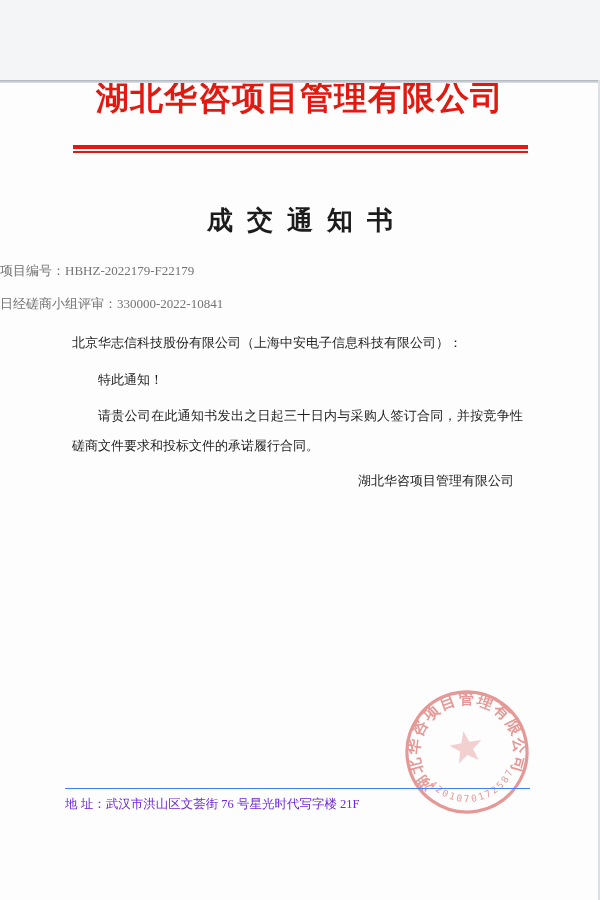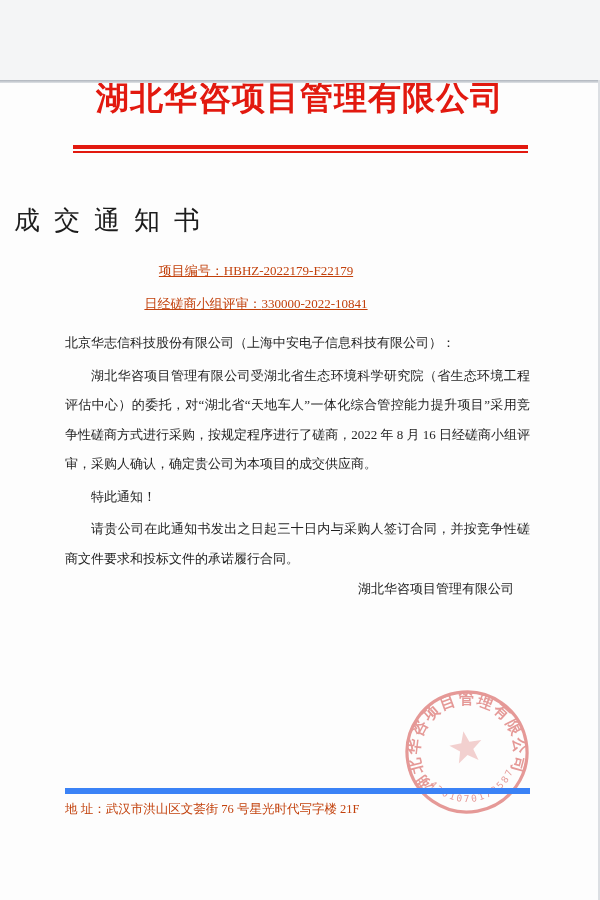--- a/index.html
+++ b/index.html
@@ -17,46 +17,46 @@
 
   .letterhead{
     margin:80px 0 0;text-align:center;
     color:#e2190f;font-size:33px;line-height:36px;font-weight:bold;letter-spacing:1px;
   }
   .rule{width:455px;margin:29px auto 0;}
   .rule-thick{height:4px;background:#e2190f;}
   .rule-thin{height:2px;background:#e2190f;margin-top:2px;}
 
   .doc-title{
-    margin:51px 0 0;color:#1c1c1c;
-    font-size:26px;line-height:34px;font-weight:normal;
+    margin:51px 0 0;text-align:center;color:#1c1c1c;
+    font-size:26px;line-height:34px;font-weight:bold;
     letter-spacing:14px;text-indent:14px;
   }
 
-  .meta{margin:16px 88px 0 0;text-align:center;font-size:13px;line-height:33px;color:#c2410c;text-decoration:underline;}
+  .meta{margin:16px 88px 0 0;text-align:left;font-size:13px;line-height:33px;color:#737373;}
 
   .body-text{
     margin:8px 70px 0 65px;font-size:13px;line-height:29.5px;
     text-align:justify;color:#1e1e1e;
   }
-  .body-text p{margin:0;}
+  .body-text p{margin:7px;}
   .body-text p.indent{text-indent:2em;}
   .body-text p.gap{margin-top:3px;}
 
   .signature{margin:2px 86px 0 0;text-align:right;font-size:13px;color:#1e1e1e;}
   .signature p{margin:0;line-height:28px;}
   .sig-date{margin-top:4px !important;padding-right:4px;}
 
   .stamp{position:absolute;left:397px;top:602px;width:140px;height:140px;
     opacity:0.58;pointer-events:none;}
 
   .footer{
     position:absolute;left:65px;top:708px;width:465px;
-    border-top:6px solid #3b82f6;padding-top:6px;
-    font-size:12.5px;line-height:19px;color:#c2410c;
+    border-top:1px solid #3b82f6;padding-top:6px;
+    font-size:12.5px;line-height:19px;color:#6d28d9;
   }
   .footer p{margin:0;}
 </style>
 </head>
 <body>
 
 <div class="page">
   <div class="scan-edge-top"></div>
   <div class="scan-edge-right"></div>
 
@@ -69,21 +69,20 @@
 
   <h2 class="doc-title">成交通知书</h2>
 
   <div class="meta">
     <div class="meta-line"><span>项目编号：</span><span>HBHZ-2022179-F22179</span></div>
     <div class="meta-line"><span>日经磋商小组评审：</span><span>330000-2022-10841</span></div>
   </div>
 
   <div class="body-text">
     <p class="addressee">北京华志信科技股份有限公司（上海中安电子信息科技有限公司）：</p>
-    <p class="indent gap">湖北华咨项目管理有限公司受湖北省生态环境科学研究院（省生态环境工程评估中心）的委托，对“湖北省“天地车人”一体化综合管控能力提升项目”采用竞争性磋商方式进行采购，按规定程序进行了磋商，2022 年 8 月 16 日经磋商小组评审，采购人确认，确定贵公司为本项目的成交供应商。</p>
     <p class="indent gap">特此通知！</p>
     <p class="indent gap">请贵公司在此通知书发出之日起三十日内与采购人签订合同，并按竞争性磋商文件要求和投标文件的承诺履行合同。</p>
   </div>
 
   <div class="signature">
     <p class="sig-company">湖北华咨项目管理有限公司</p>
   </div>
 
   <svg class="stamp" viewBox="0 0 140 140" xmlns="http://www.w3.org/2000/svg">
     <g transform="rotate(-10 70 70)" fill="#d4524e">

